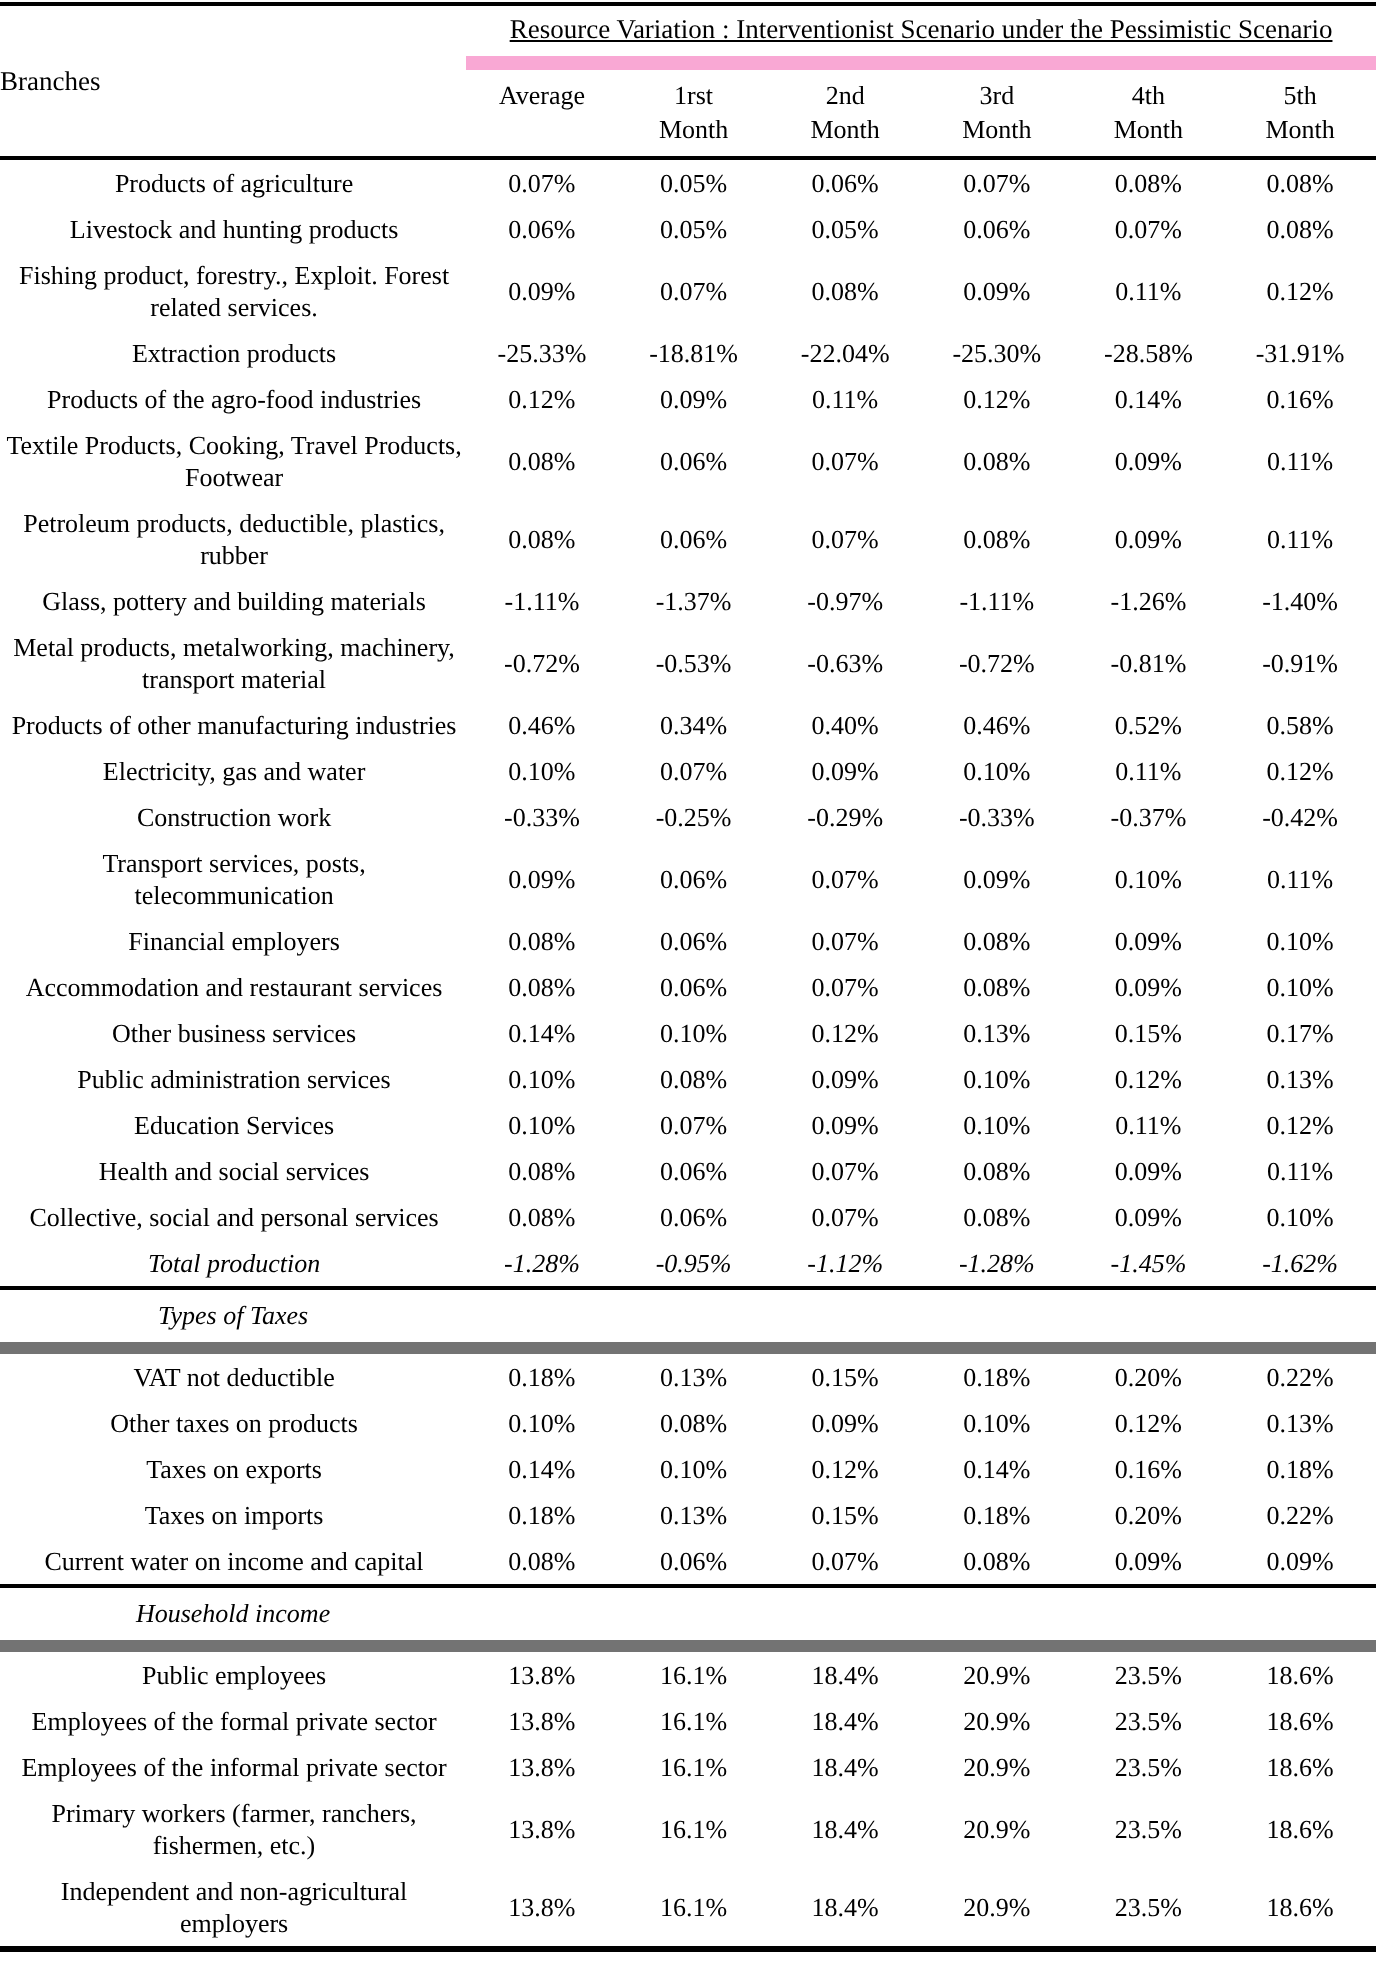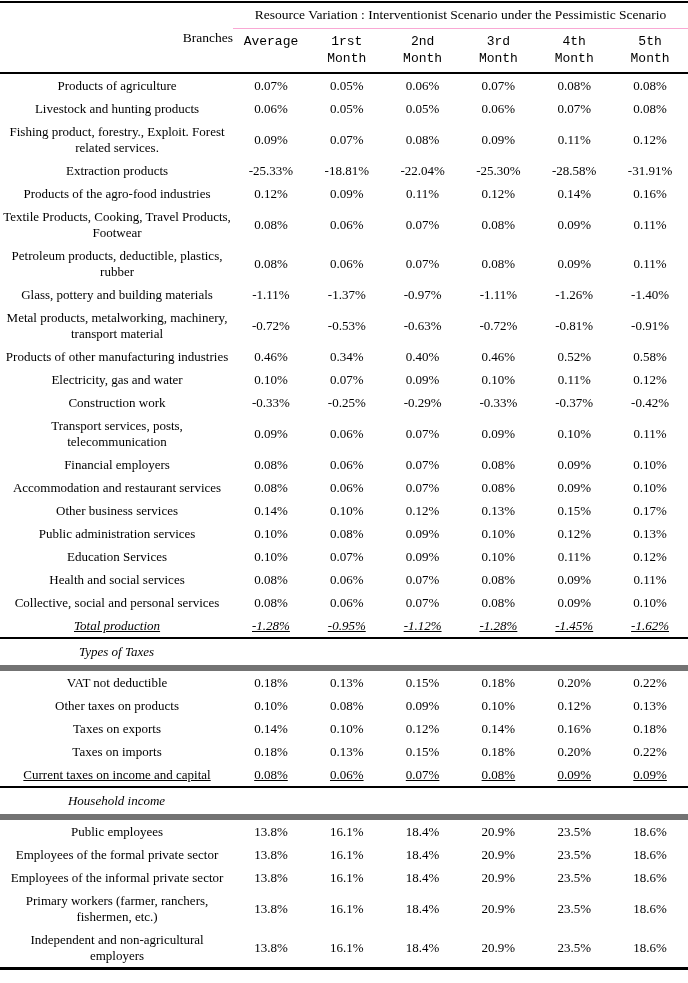--- a/index.html
+++ b/index.html
@@ -16,46 +16,46 @@
     border-collapse: collapse;
     border-top: 2px solid #000;
     border-bottom: 3px solid #000;
     font-size: 13px;
   }
   col.c-branches { width: 233px; }
   col.c-data { width: 75.8px; }
   th, td { font-weight: normal; vertical-align: middle; }
   th.span-head {
     text-align: center;
-    border-bottom: 1px solid #f9a8d4;
+    border-bottom: 7px solid #f9a8d4;
     padding: 4px 0 5px 0;
     font-size: 13.5px;
-  }
-  th.branches-cell { text-align: right; vertical-align: middle; font-size: 13.5px; }
+    text-decoration: underline;
+  }
+  th.branches-cell { text-align: left; vertical-align: middle; font-size: 13.5px; }
   thead { border-bottom: 2px solid #000; }
   th.col-head {
     text-align: center;
     vertical-align: top;
     padding: 4px 0 5px 0;
     line-height: 17px;
-    font-family: Liberation Mono, monospace;
   }
   tbody td.label {
     text-align: center;
     padding: 3.5px 2px 3.5px 3px;
     line-height: 16px;
   }
   tbody td.val {
     text-align: center;
     padding: 3.5px 0;
     line-height: 16px;
   }
   tr.summary td { font-style: italic; }
   tr.summary td.label { text-align: center; }
-  tr.rule td { border-bottom: 2px solid #000; text-decoration: underline; }
+  tr.rule td { border-bottom: 2px solid #000; }
   tr.section-row td {
     font-style: italic;
     text-align: center;
     padding: 5px 0;
     line-height: 16px;
     border-bottom: 6px solid #737373;
   }
 </style>
 </head>
 <body>
@@ -327,21 +327,21 @@
         <tr>
           <td class="label">Taxes on imports</td>
           <td class="val">0.18%</td>
           <td class="val">0.13%</td>
           <td class="val">0.15%</td>
           <td class="val">0.18%</td>
           <td class="val">0.20%</td>
           <td class="val">0.22%</td>
         </tr>
         <tr class="rule">
-          <td class="label">Current taxes on income and capital</td>
+          <td class="label">Current water on income and capital</td>
           <td class="val">0.08%</td>
           <td class="val">0.06%</td>
           <td class="val">0.07%</td>
           <td class="val">0.08%</td>
           <td class="val">0.09%</td>
           <td class="val">0.09%</td>
         </tr>
         <tr class="section-row">
           <td>Household income</td>
           <td colspan="6"></td>

